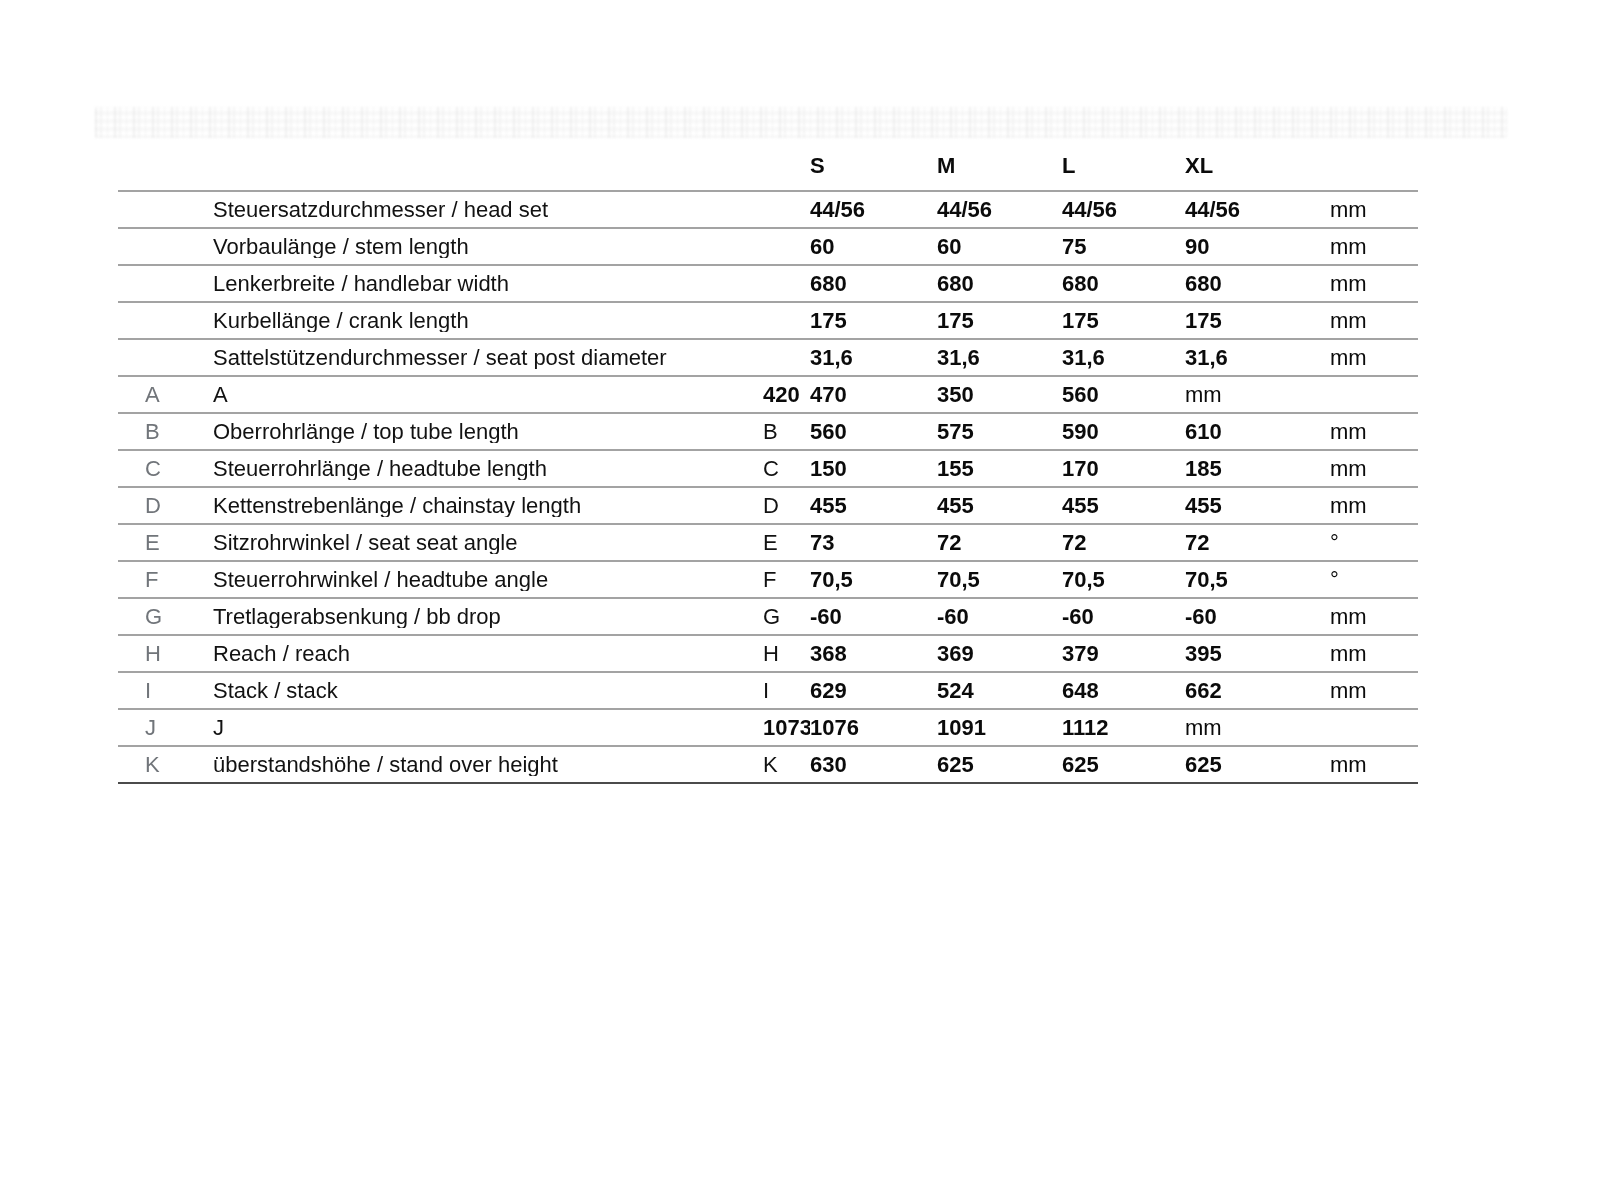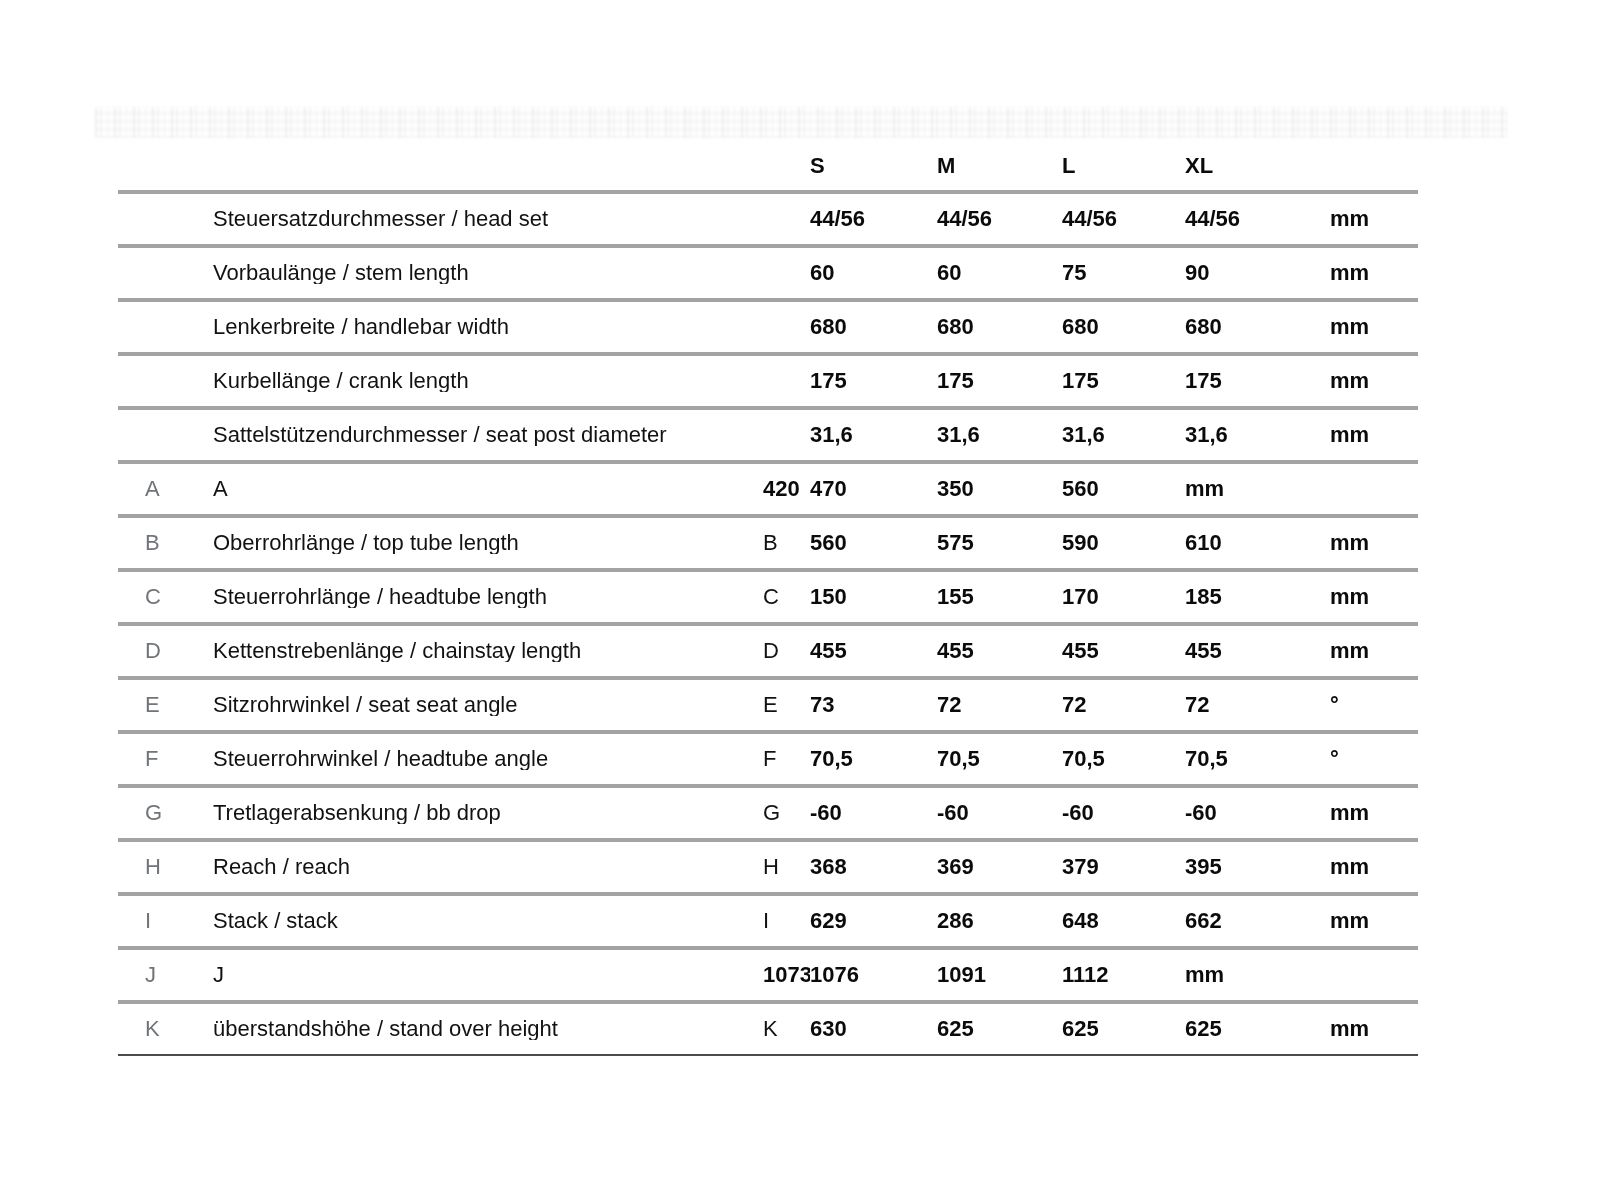--- a/index.html
+++ b/index.html
@@ -42,39 +42,39 @@
     position: absolute;
     left: 118px;
     top: 141px;
     width: 1300px;
     border-bottom: 2px solid #4b4b4b;
   }
   .tr {
     display: grid;
     grid-template-columns: 95px 550px 47px 127px 125px 123px 145px 88px;
     align-items: center;
-    height: 54px;
+    height: 37px;
     box-sizing: border-box;
-    border-top: 4px solid #a3a3a3;
+    border-top: 2px solid #a3a3a3;
   }
   .tr.head {
     border-top: none;
     height: 49px;
   }
   .c {
     font-size: 22px;
     line-height: 1;
     white-space: nowrap;
     overflow: hidden;
   }
   .l1 { padding-left: 27px; color: #71757a; }
   .lbl { color: #121212; }
   .l2 { color: #121212; }
   .v  { font-weight: bold; color: #0b0b0b; }
-  .u  { font-weight: bold; color: #0b0b0b; }
+  .u  { font-weight: normal; color: #0b0b0b; }
   .h  { font-weight: bold; color: #0b0b0b; }
 </style>
 </head>
 <body>
 
 <div class="stage">
 
   <div class="blur-band"></div>
 
   <div class="geo">
@@ -230,21 +230,21 @@
       <span class="c v">379</span>
       <span class="c v">395</span>
       <span class="c u">mm</span>
     </div>
 
     <div class="tr">
       <span class="c l1">I</span>
       <span class="c lbl">Stack / stack</span>
       <span class="c l2">I</span>
       <span class="c v">629</span>
-      <span class="c v">286</span>
+      <span class="c v">524</span>
       <span class="c v">648</span>
       <span class="c v">662</span>
       <span class="c u">mm</span>
     </div>
 
     <div class="tr">
       <span class="c l1">J</span>
       <span class="c l2">J</span>
       <span class="c v">1073</span>
       <span class="c v">1076</span>

